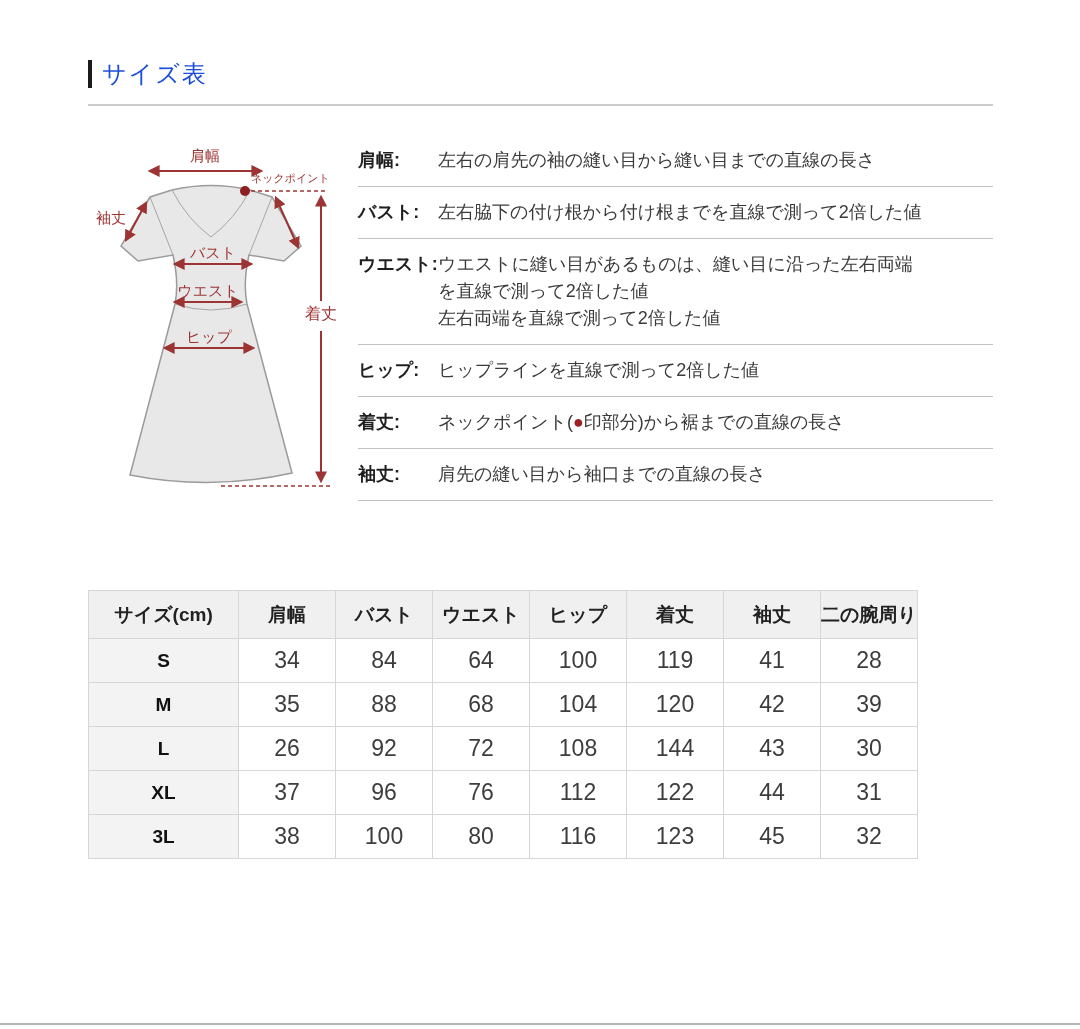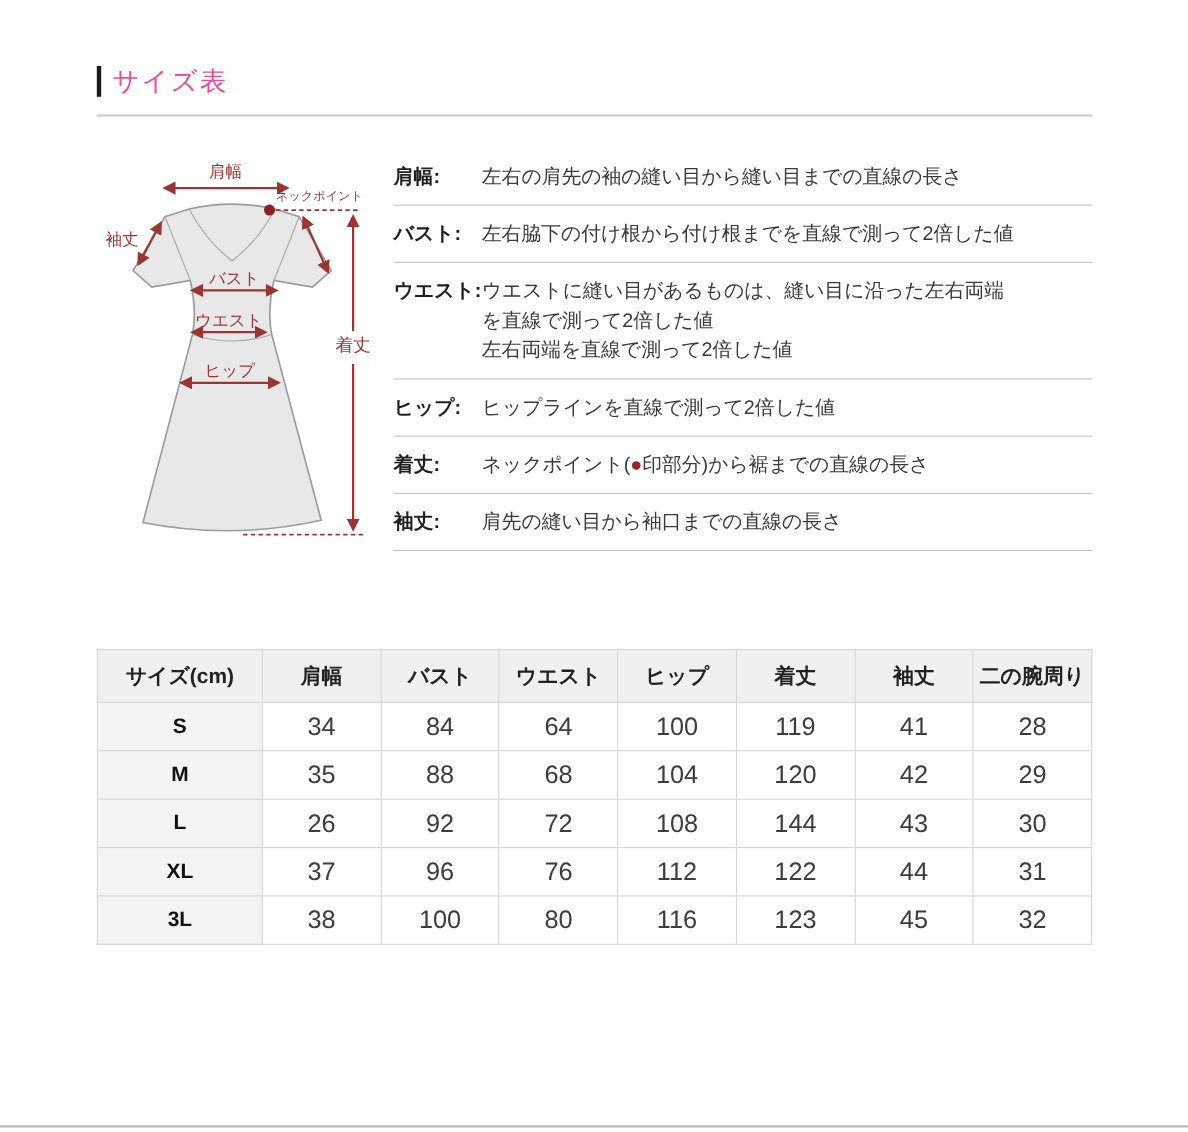--- a/index.html
+++ b/index.html
@@ -25,21 +25,21 @@
     display: inline-block;
     width: 4px;
     height: 28px;
     background: #1c1c1c;
     margin-right: 10px;
   }
   .title {
     margin: 0;
     font-size: 24px;
     font-weight: 500;
-    color: #ec4899;
+    color: #1d4ed8;
     letter-spacing: 2px;
   }
   .title-rule {
     position: absolute;
     left: 88px;
     top: 104px;
     width: 905px;
     height: 2px;
     background: #cccccc;
   }
@@ -70,21 +70,21 @@
     white-space: nowrap;
   }
   .def-desc { flex: 1; }
   .neck-dot-inline { color: #9e2022; }
 
   
   .size-table {
     position: absolute;
     left: 88px;
     top: 590px;
-    width: 905px;
+    width: 830px;
     border-collapse: collapse;
     table-layout: fixed;
   }
   .size-table th, .size-table td {
     border: 1px solid #d6d6d6;
     text-align: center;
     vertical-align: middle;
     padding: 0;
   }
   .size-table thead th {
@@ -253,21 +253,21 @@
         <td>28</td>
       </tr>
       <tr>
         <th>M</th>
         <td>35</td>
         <td>88</td>
         <td>68</td>
         <td>104</td>
         <td>120</td>
         <td>42</td>
-        <td>29</td>
+        <td>39</td>
       </tr>
       <tr>
         <th>L</th>
         <td>26</td>
         <td>92</td>
         <td>72</td>
         <td>108</td>
         <td>144</td>
         <td>43</td>
         <td>30</td>

